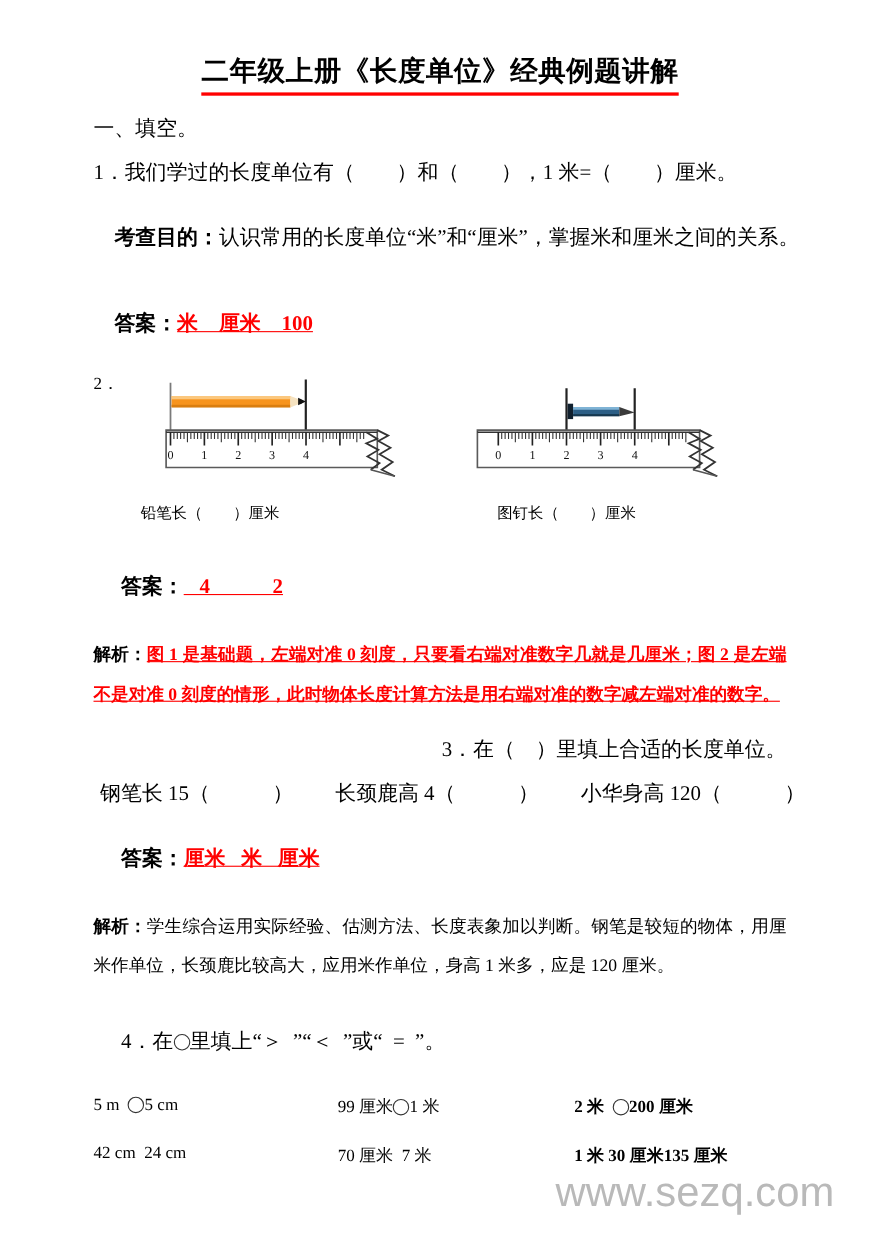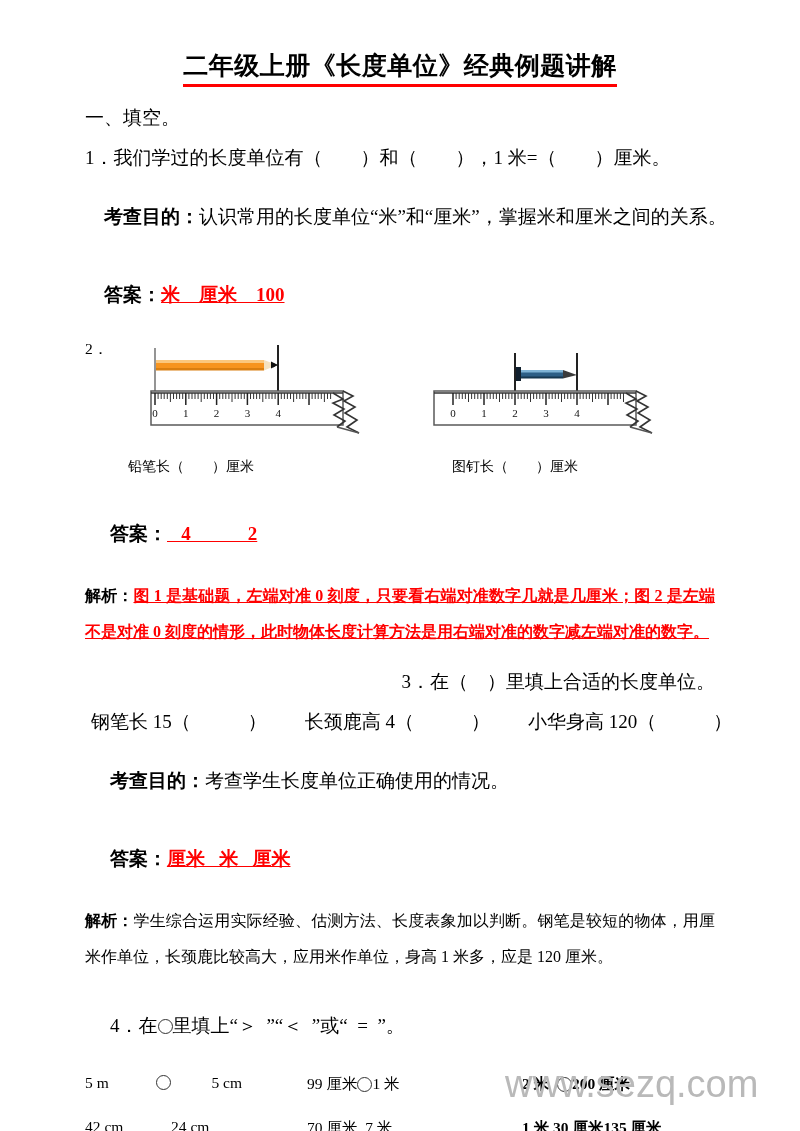--- a/index.html
+++ b/index.html
@@ -92,21 +92,21 @@
 
   
   .cmp-row {
     margin-top: 20px;
     font-size: 15.5px;
     position: relative;
     height: 24px;
     white-space: pre;
   }
   .cmp-row .col { position: absolute; top: 0; display: flex; align-items: center; }
-  .cmp-row .col.a { left: 0px; gap: 40px; }
+  .cmp-row .col.a { left: 0px; }
   .cmp-row .col.b { left: 222px; }
   .cmp-row .col.c { left: 437px; font-weight: bold; }
   .cmp-row.r2 .col.a { left: 0px; }
   .cmp-row.r2 .col.b { left: 222px; }
   .cmp-row.r2 .col.c { left: 437px; }
 
   .circ {
     display: inline-block;
     width: 15px;
     height: 15px;
@@ -353,23 +353,20 @@
   <div class="line indent">
     <span class="lbl">答案：</span><span class="red-b">   4            2</span>
   </div>
   <div class="para">
     <span class="lbl">解析：</span><span class="red-b">图 1 是基础题，左端对准 0 刻度，只要看右端对准数字几就是几厘米；图 2 是左端不是对准 0 刻度的情形，此时物体长度计算方法是用右端对准的数字减左端对准的数字。</span>
   </div>
 
   <div class="line indent q-bold">3．在（    ）里填上合适的长度单位。</div>
   <div class="line indent">钢笔长 15（            ）        长颈鹿高 4（            ）        小华身高 120（            ）</div>
   <div class="line indent">
-    <span class="lbl">考查目的：</span><span>考查学生长度单位正确使用的情况。</span>
-  </div>
-  <div class="line indent">
     <span class="lbl">答案：</span><span class="red-b">厘米   米   厘米</span>
   </div>
   <div class="para">
     <span class="lbl">解析：</span><span>学生综合运用实际经验、估测方法、长度表象加以判断。钢笔是较短的物体，用厘米作单位，长颈鹿比较高大，应用米作单位，身高 1 米多，应是 120 厘米。</span>
   </div>
 
   <div class="line indent q4-head">
     <span>4．在</span><span class="circ"></span><span>里填上“＞  ”“＜  ”或“  =  ”。</span>
   </div>
 

